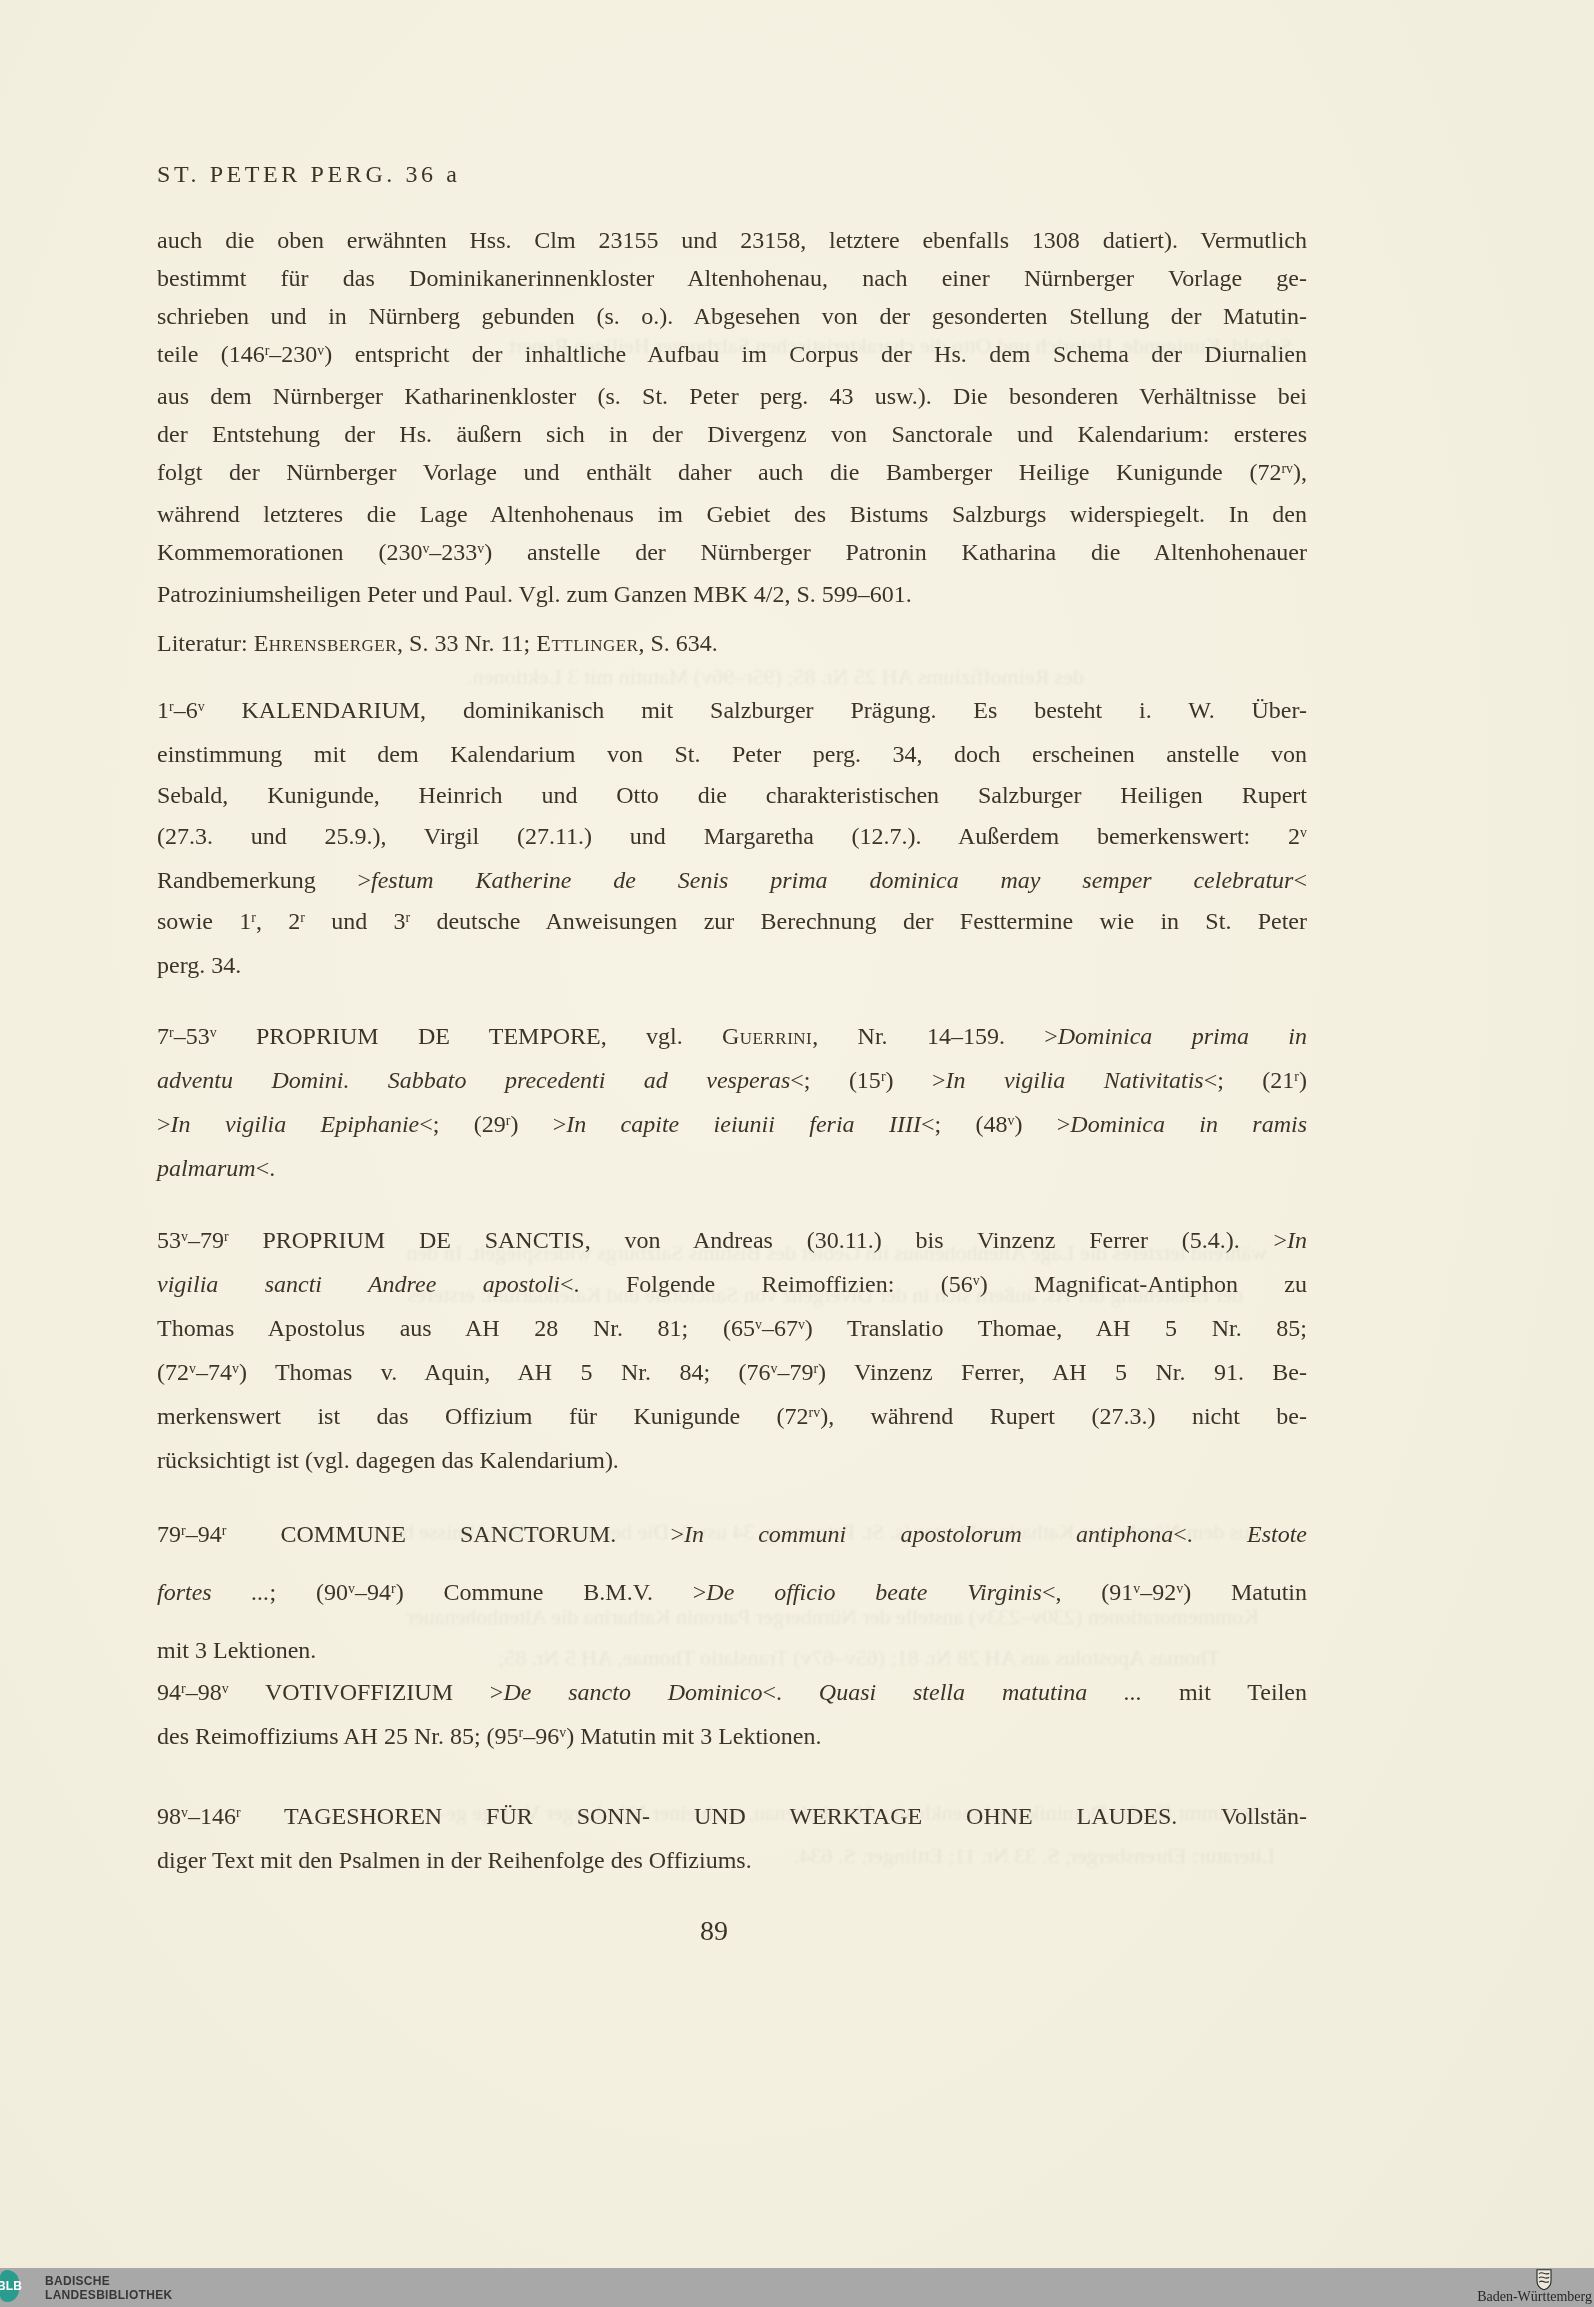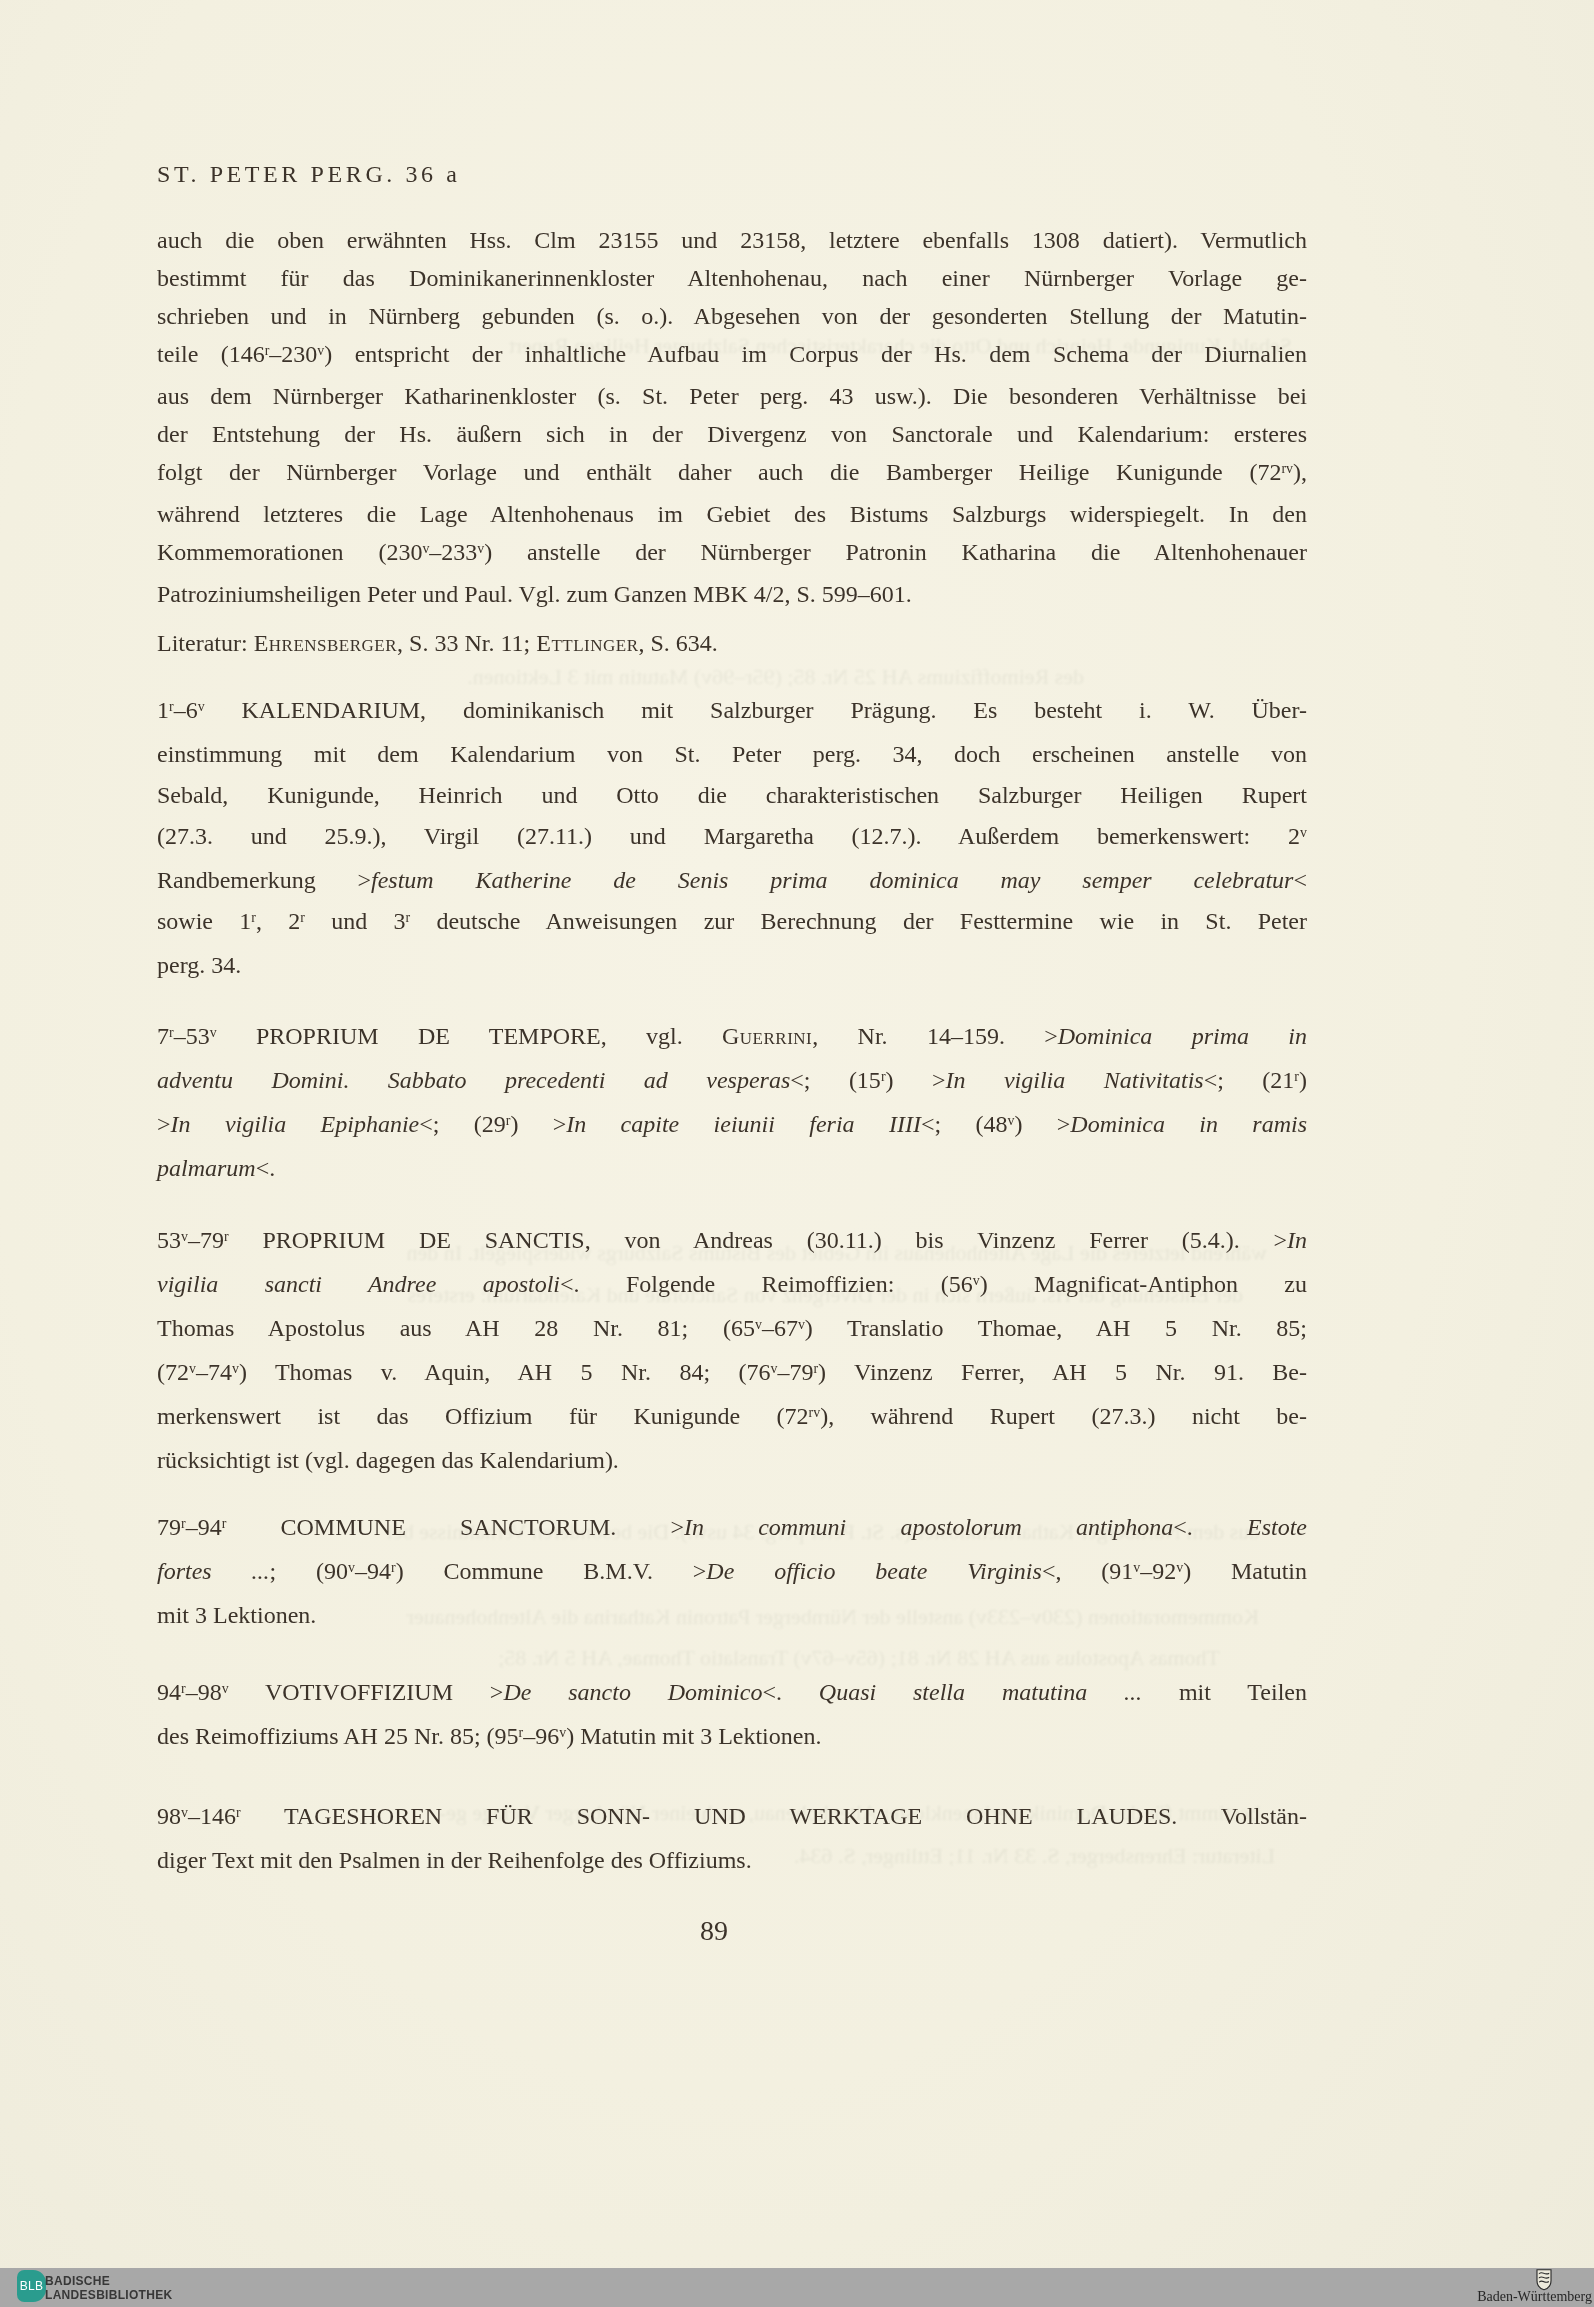--- a/index.html
+++ b/index.html
@@ -31,21 +31,21 @@
     font-size: 24px;
   }
   .tb .line { text-align: justify; text-align-last: justify; }
   .tb .line.last { text-align: left; text-align-last: left; }
 
   #p-intro     { top: 221px;  line-height: 38px; }
   #p-literatur { top: 619px;  line-height: 37px; margin-top: 6px; }
   #p-kal       { top: 690px;  line-height: 41px; }
   #p-tempore   { top: 1016px; line-height: 41px; }
   #p-sanctis   { top: 1220px; line-height: 41px; }
-  #p-commune   { top: 1507px; line-height: 41px; }
+  #p-commune   { top: 1507px; line-height: 54px; }
   #p-votiv     { top: 1672px; line-height: 41px; }
   #p-tages     { top: 1796px; line-height: 41px; }
 
   .sup { font-size: 0.58em; position: relative; top: -0.52em; }
   .it  { font-style: italic; }
   .sc  { font-variant: small-caps; letter-spacing: 0.5px; }
 
   .page-number {
     position: absolute;
     left: 139px; top: 1915px; width: 1150px;
@@ -69,27 +69,27 @@
 
   
   .footer-bar {
     position: absolute;
     left: 0; top: 2268px;
     width: 1594px; height: 39px;
     background: #a8a8a8;
   }
   .blb-logo {
     position: absolute;
-    left: 17px; top: 2270px;
-    width: 29px; height: 32px;
+    left: 0; top: 2270px;
+    width: 19px; height: 32px;
     border-radius: 7.2px 12.8px 12.8px 7.2px;
     display: flex; align-items: center; justify-content: center;
     color: #ffffff;
     font-family: "Liberation Sans", "DejaVu Sans", sans-serif;
-    font-weight: normal;
+    font-weight: bold;
     font-size: 12px;
     letter-spacing: 0.2px;
   }
   .library-name {
     position: absolute;
     left: 45px; top: 2274px;
     font-family: "Liberation Sans", "DejaVu Sans", sans-serif;
     font-weight: bold;
     font-size: 12px;
     line-height: 14px;

